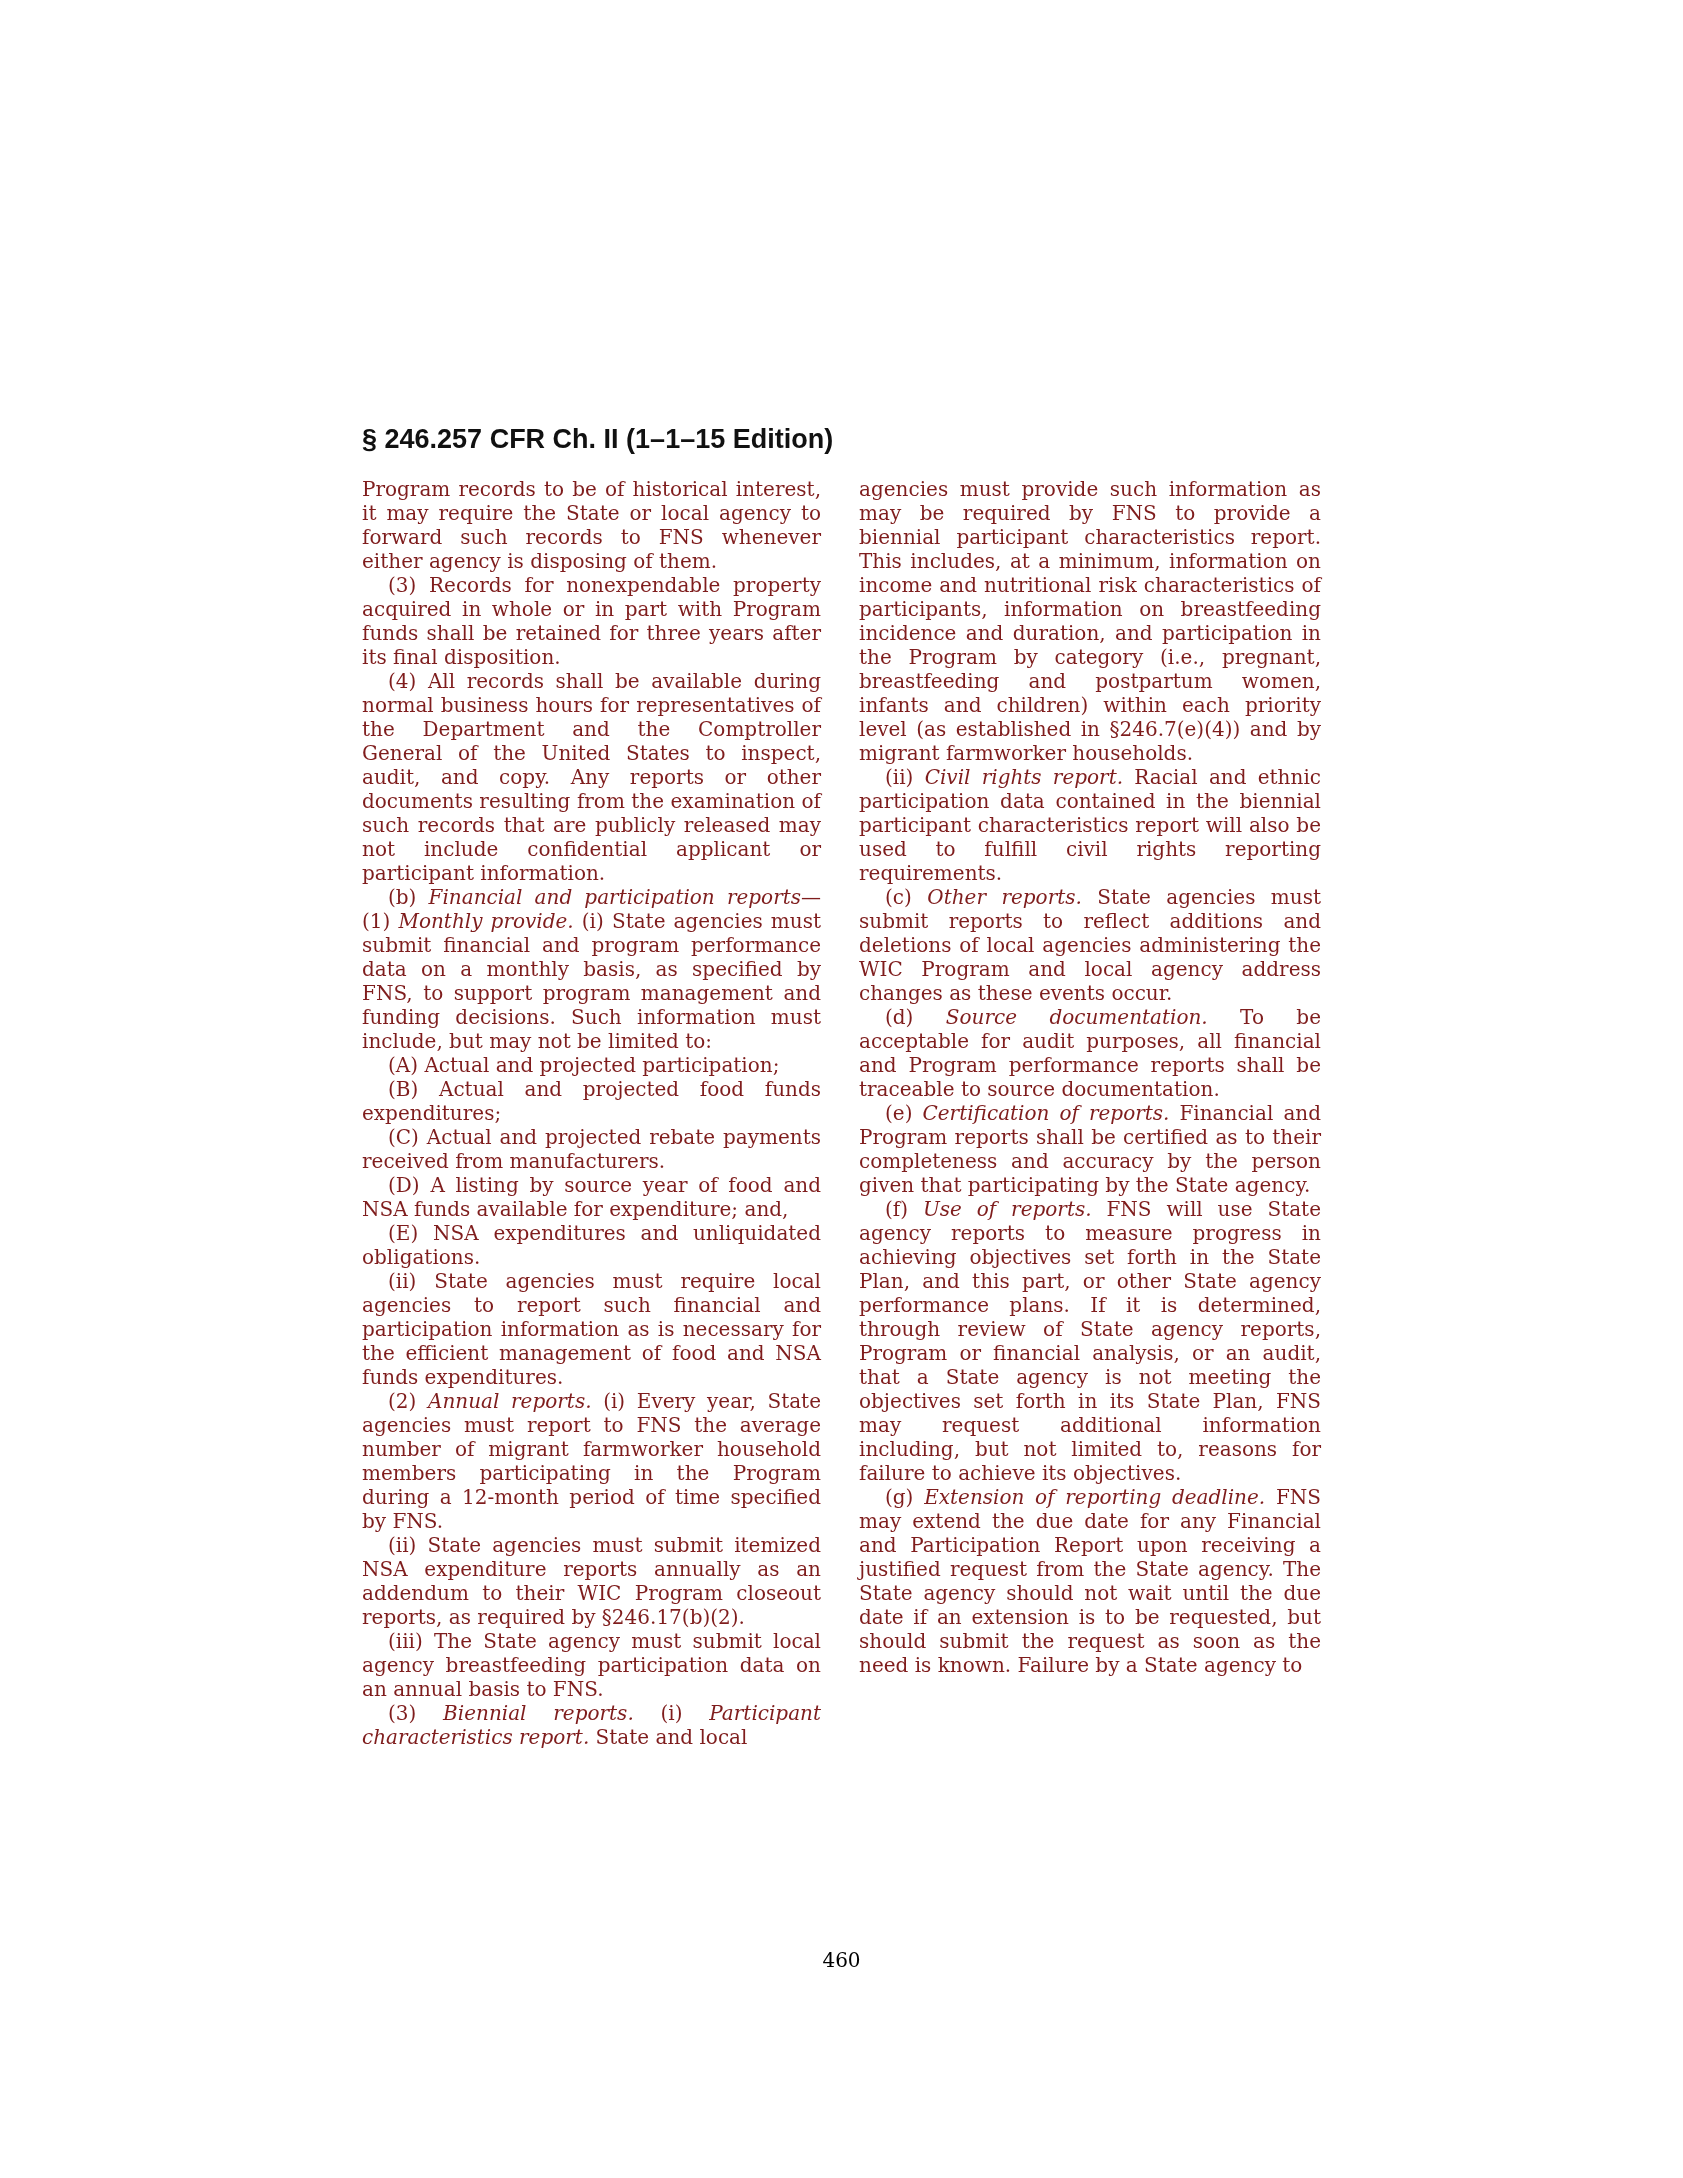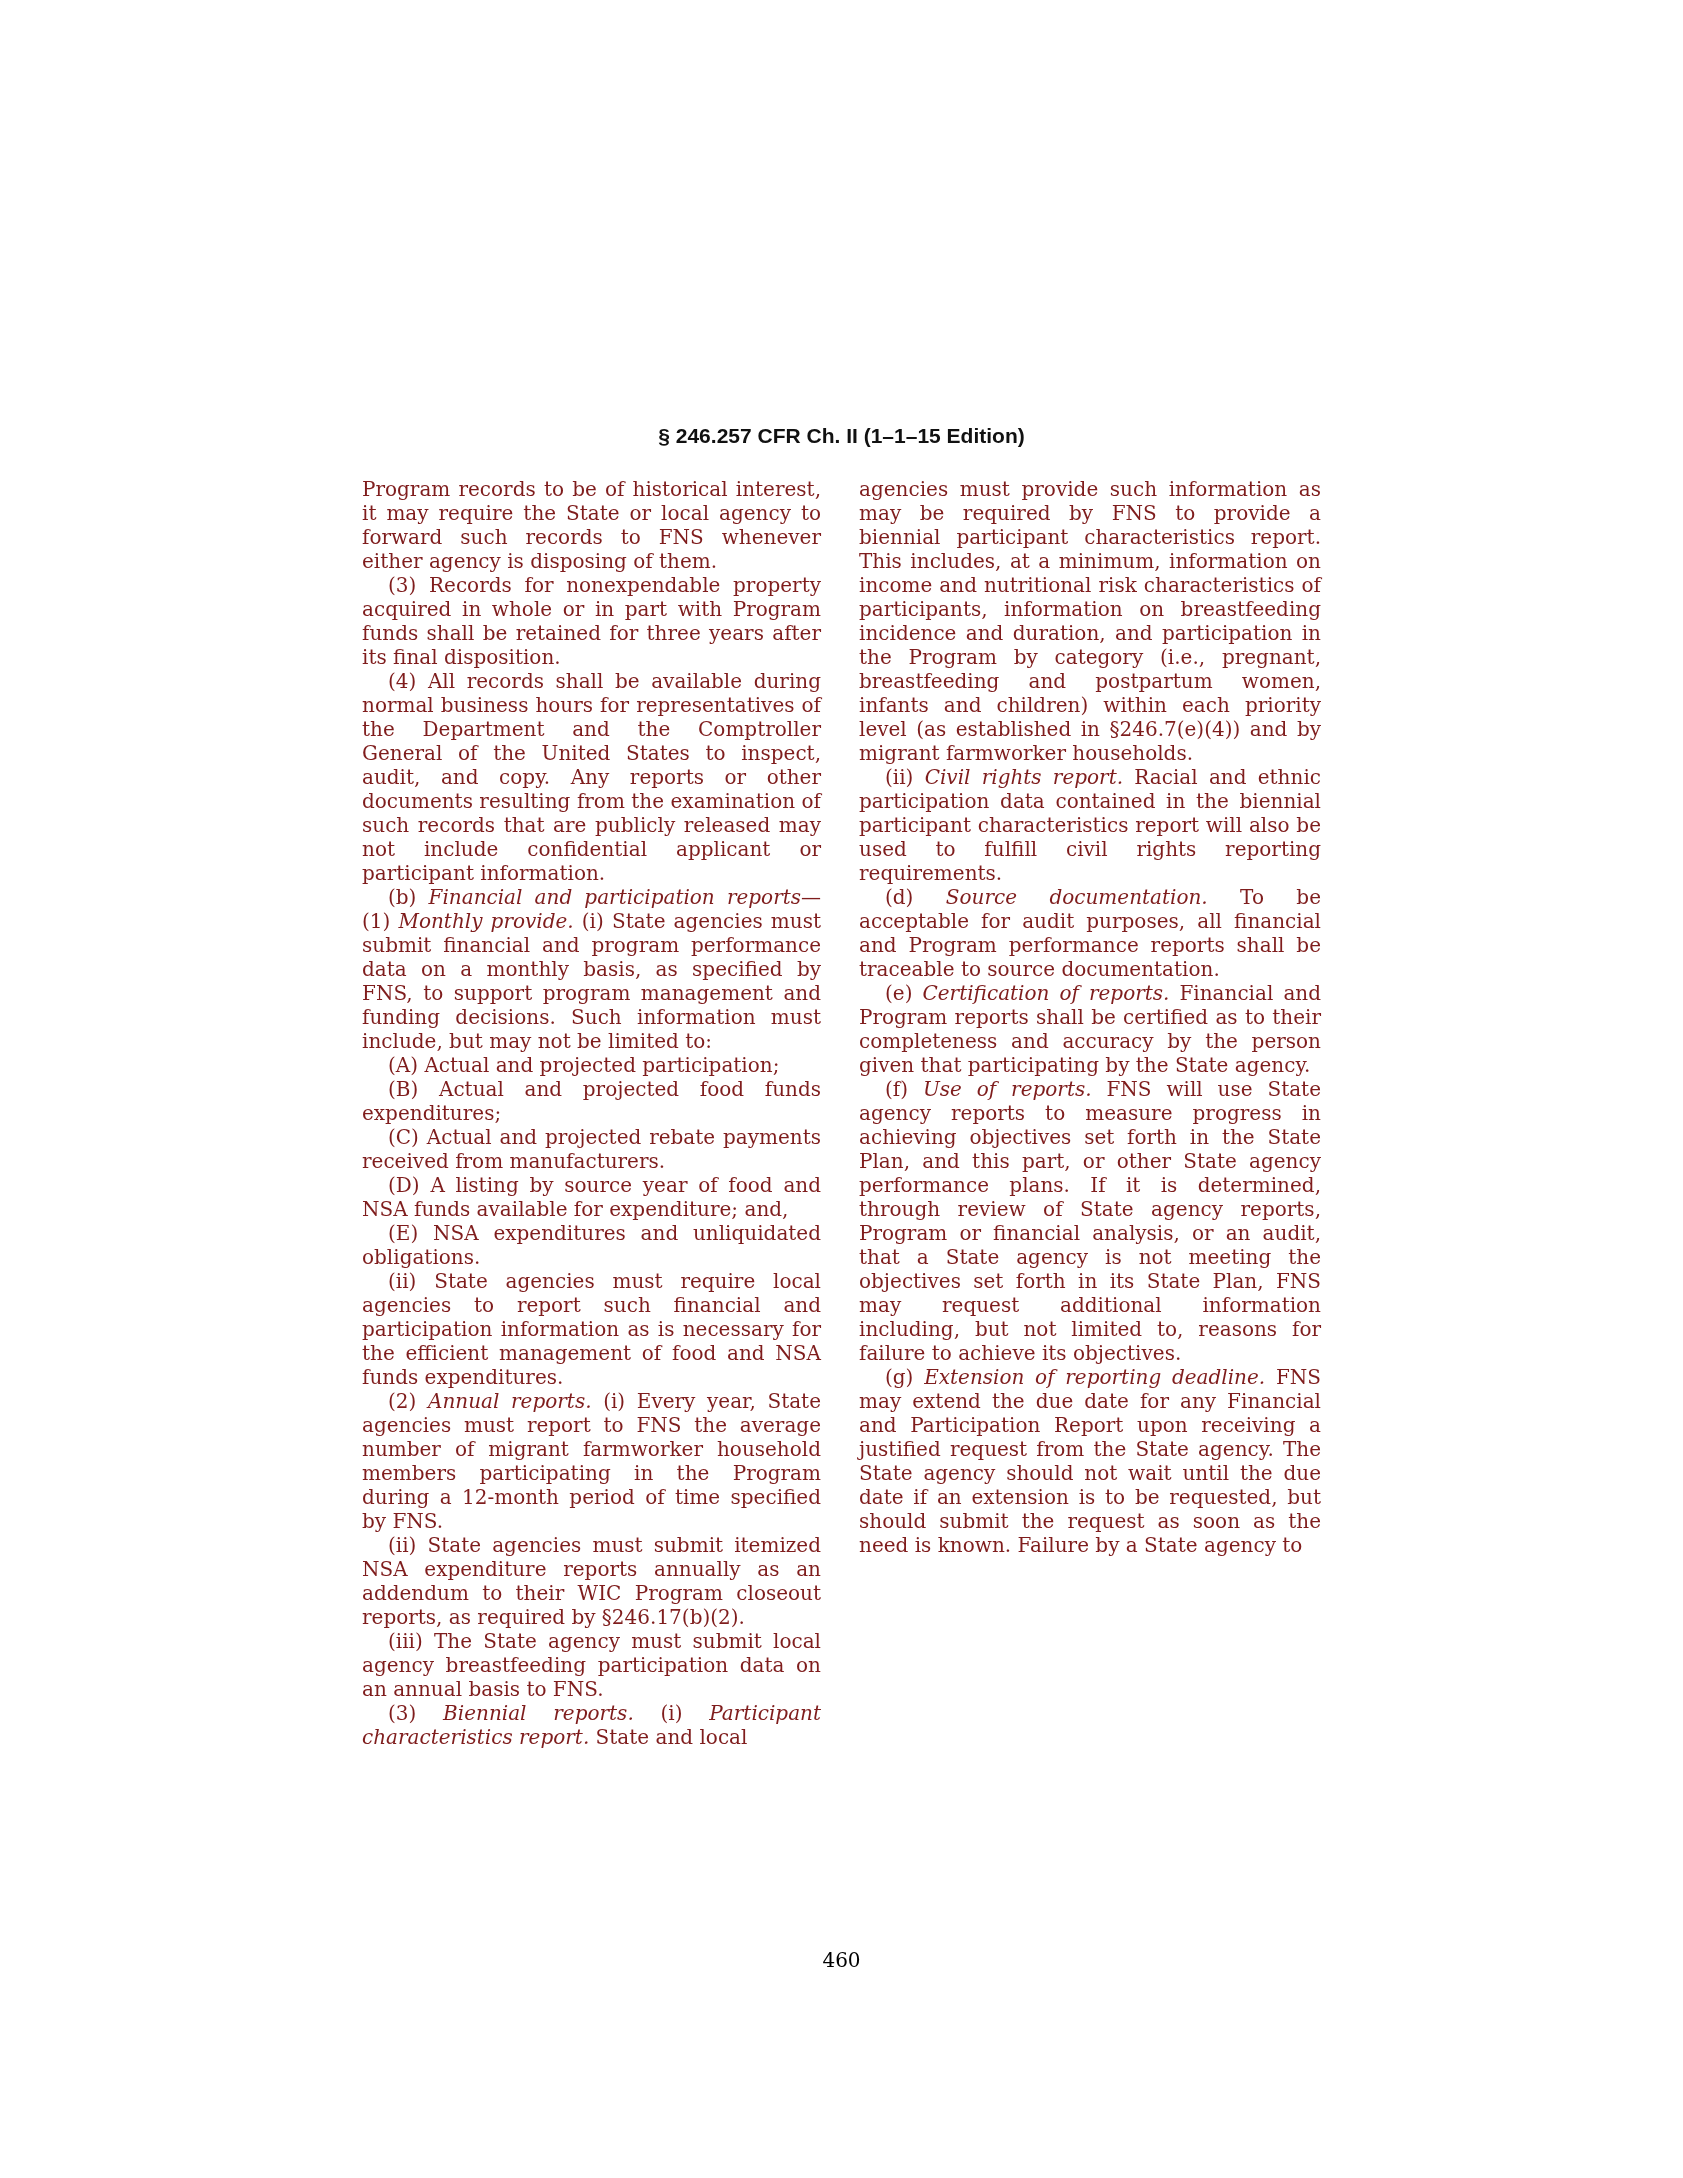--- a/index.html
+++ b/index.html
@@ -15,25 +15,25 @@
     font-family: "DejaVu Serif", serif;
     color: #161616;
     overflow: hidden;
   }
   .header-row {
     position: absolute;
     left: 362px;
     top: 424px;
     width: 959px;
     display: flex;
-    justify-content: center;
+    justify-content: flex-start;
     align-items: baseline;
     font-family: "Liberation Sans", sans-serif;
     font-weight: bold;
-    font-size: 21px;
+    font-size: 27px;
     letter-spacing: 0px;
     color: #111111;
   }
   .col {
     position: absolute;
     top: 477px;
     font-size: 20px;
     line-height: 24px;
     text-align: justify;
     color: #7f1d1d;
@@ -77,20 +77,21 @@
       <p><span>(E) NSA expenditures and unliquidated obligations.</span></p>
       <p><span>(ii) State agencies must require local agencies to report such financial and participation information as is necessary for the efficient management of food and NSA funds expenditures.</span></p>
       <p><span>(2) </span><span class="it">Annual reports.</span><span> (i) Every year, State agencies must report to FNS the average number of migrant farmworker household members participating in the Program during a 12-month period of time specified by FNS.</span></p>
       <p><span>(ii) State agencies must submit itemized NSA expenditure reports annually as an addendum to their WIC Program closeout reports, as required by §246.17(b)(2).</span></p>
       <p><span>(iii) The State agency must submit local agency breastfeeding participation data on an annual basis to FNS.</span></p>
       <p><span>(3) </span><span class="it">Biennial reports.</span><span> (i) </span><span class="it">Participant characteristics report.</span><span> State and local</span></p>
     </div>
   <div class="col col-right">
       <p class="no-indent"><span>agencies must provide such information as may be required by FNS to provide a biennial participant characteristics report. This includes, at a minimum, information on income and nutritional risk characteristics of participants, information on breastfeeding incidence and duration, and participation in the Program by category (i.e., pregnant, breastfeeding and postpartum women, infants and children) within each priority level (as established in §246.7(e)(4)) and by migrant farmworker households.</span></p>
       <p><span>(ii) </span><span class="it">Civil rights report.</span><span> Racial and ethnic participation data contained in the biennial participant characteristics report will also be used to fulfill civil rights reporting requirements.</span></p>
+      <p><span>(c) </span><span class="it">Other reports.</span><span> State agencies must submit reports to reflect additions and deletions of local agencies administering the WIC Program and local agency address changes as these events occur.</span></p>
       <p><span>(d) </span><span class="it">Source documentation.</span><span> To be acceptable for audit purposes, all financial and Program performance reports shall be traceable to source documentation.</span></p>
       <p><span>(e) </span><span class="it">Certification of reports.</span><span> Financial and Program reports shall be certified as to their completeness and accuracy by the person given that participating by the State agency.</span></p>
       <p><span>(f) </span><span class="it">Use of reports.</span><span> FNS will use State agency reports to measure progress in achieving objectives set forth in the State Plan, and this part, or other State agency performance plans. If it is determined, through review of State agency reports, Program or financial analysis, or an audit, that a State agency is not meeting the objectives set forth in its State Plan, FNS may request additional information including, but not limited to, reasons for failure to achieve its objectives.</span></p>
       <p><span>(g) </span><span class="it">Extension of reporting deadline.</span><span> FNS may extend the due date for any Financial and Participation Report upon receiving a justified request from the State agency. The State agency should not wait until the due date if an extension is to be requested, but should submit the request as soon as the need is known. Failure by a State agency to</span></p>
     </div>
   <div class="page-number">460</div>
 </div>
 
 
 </body></html>

